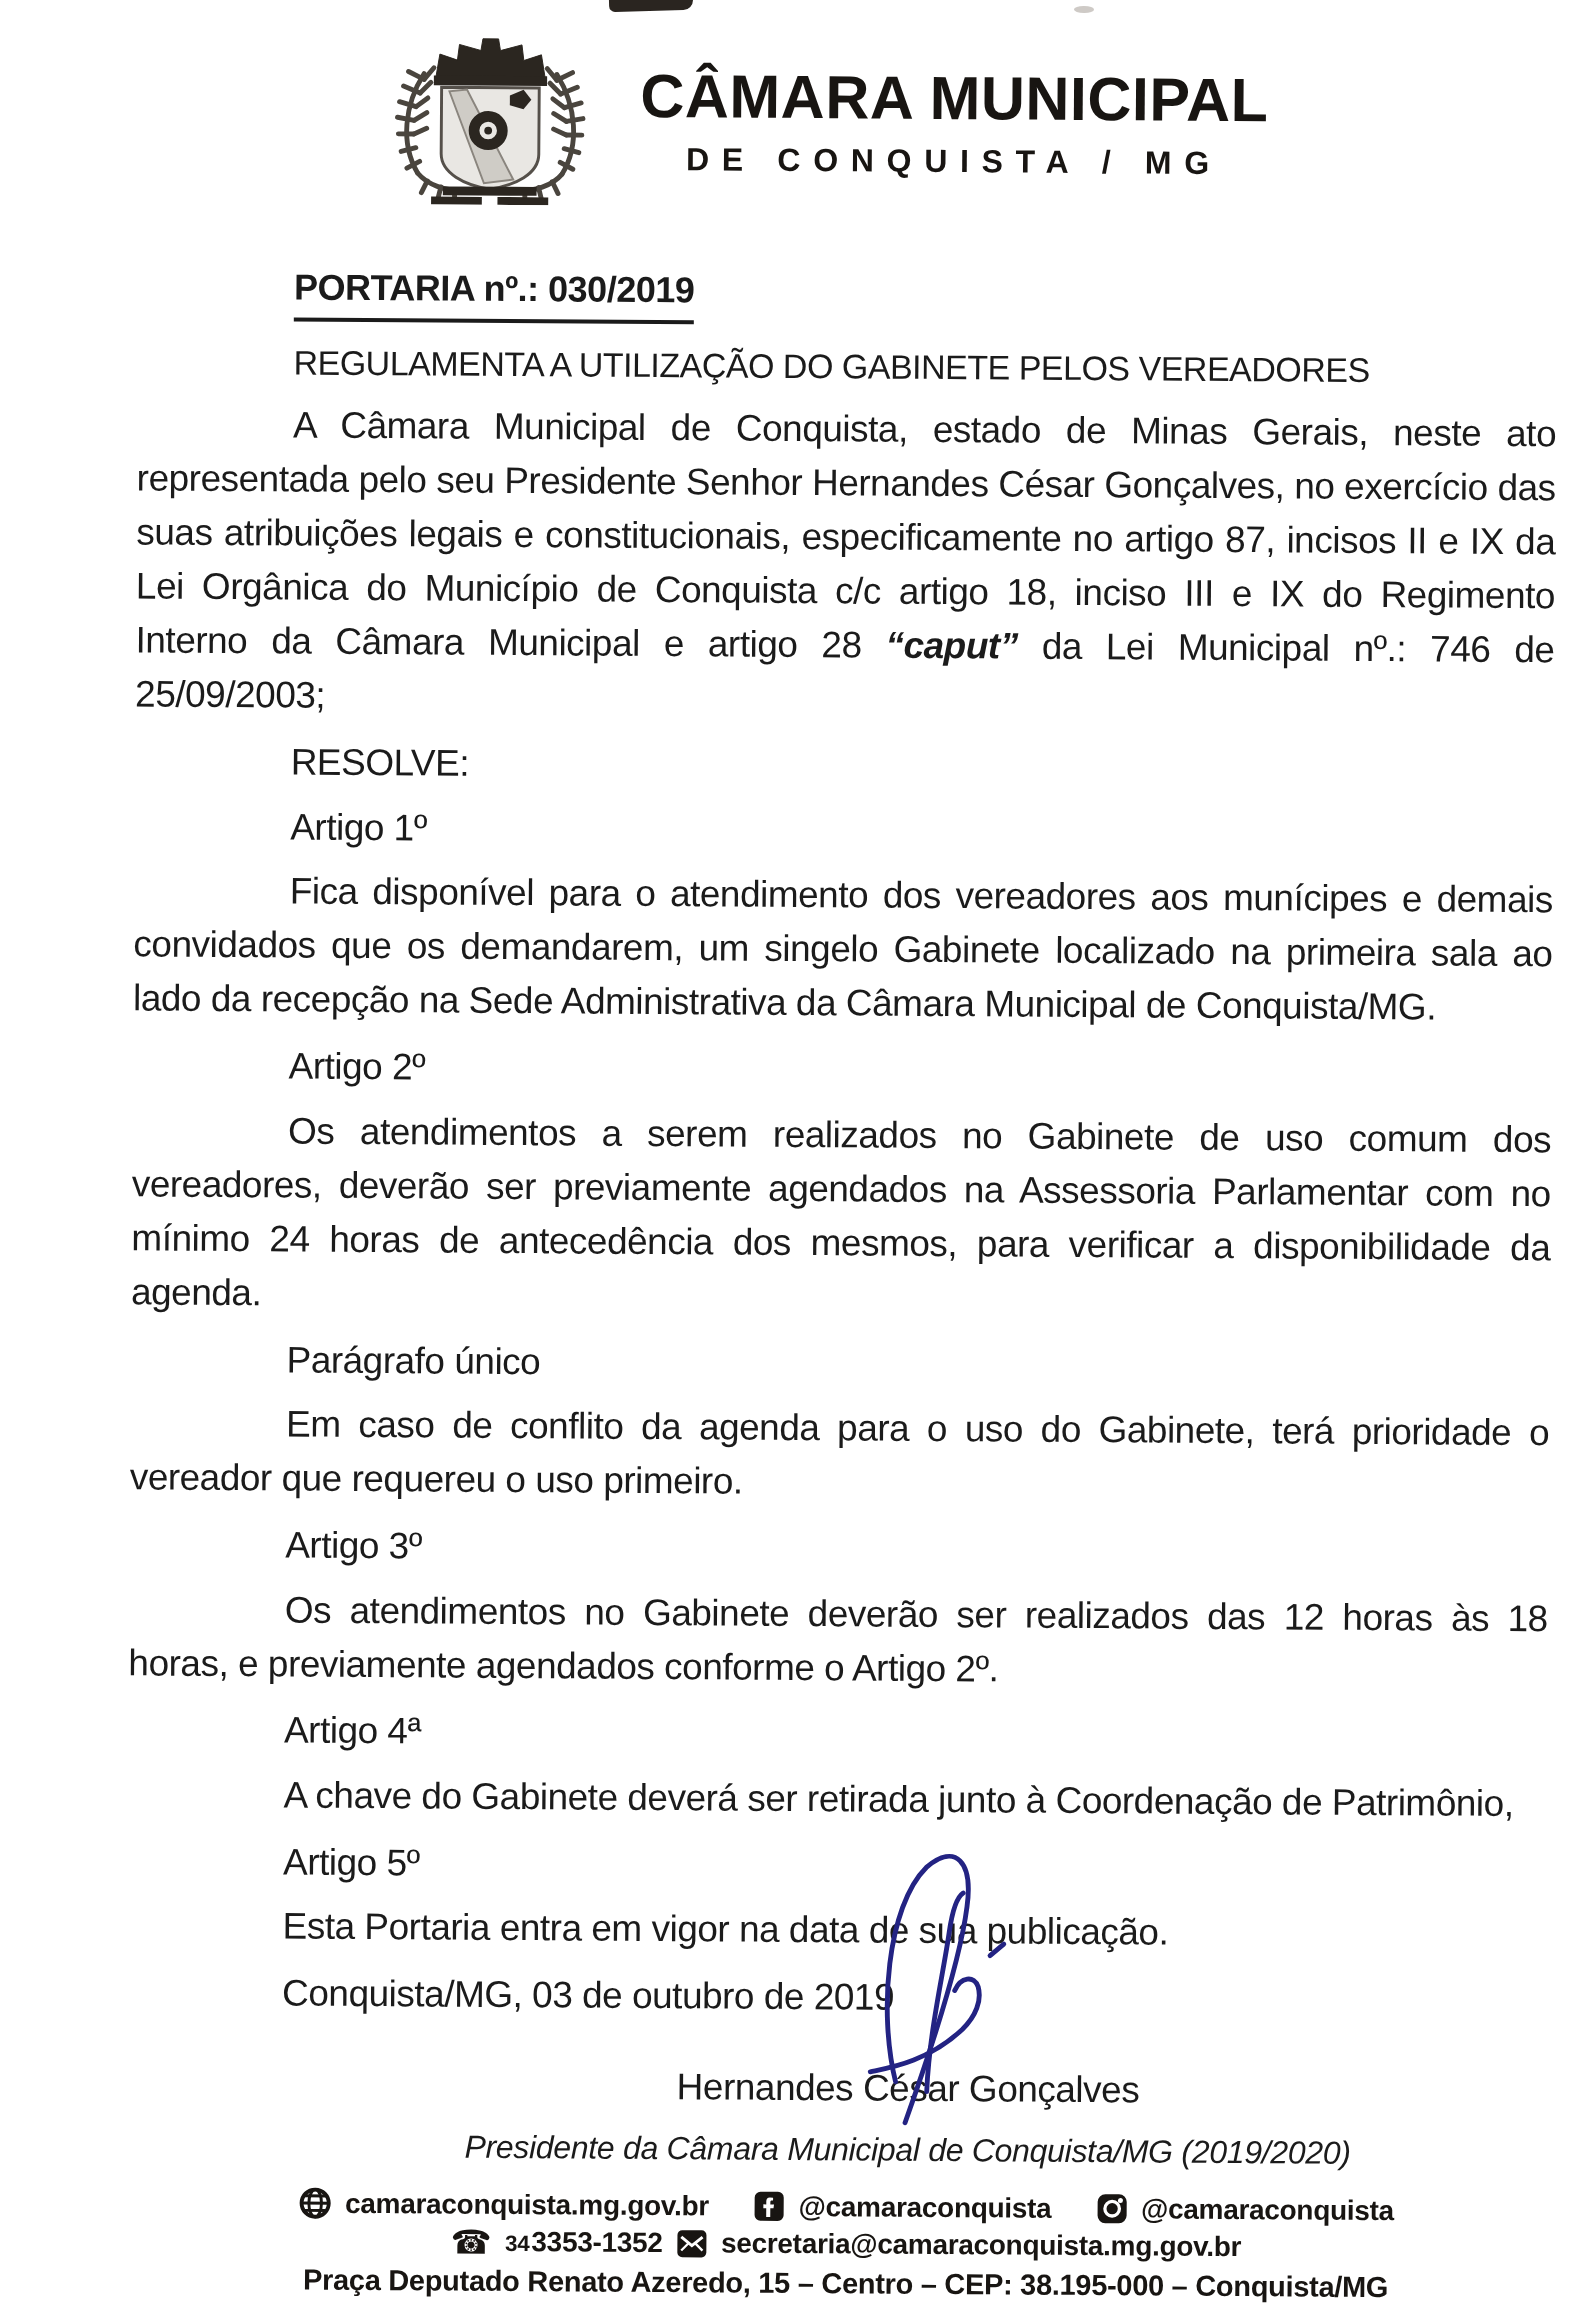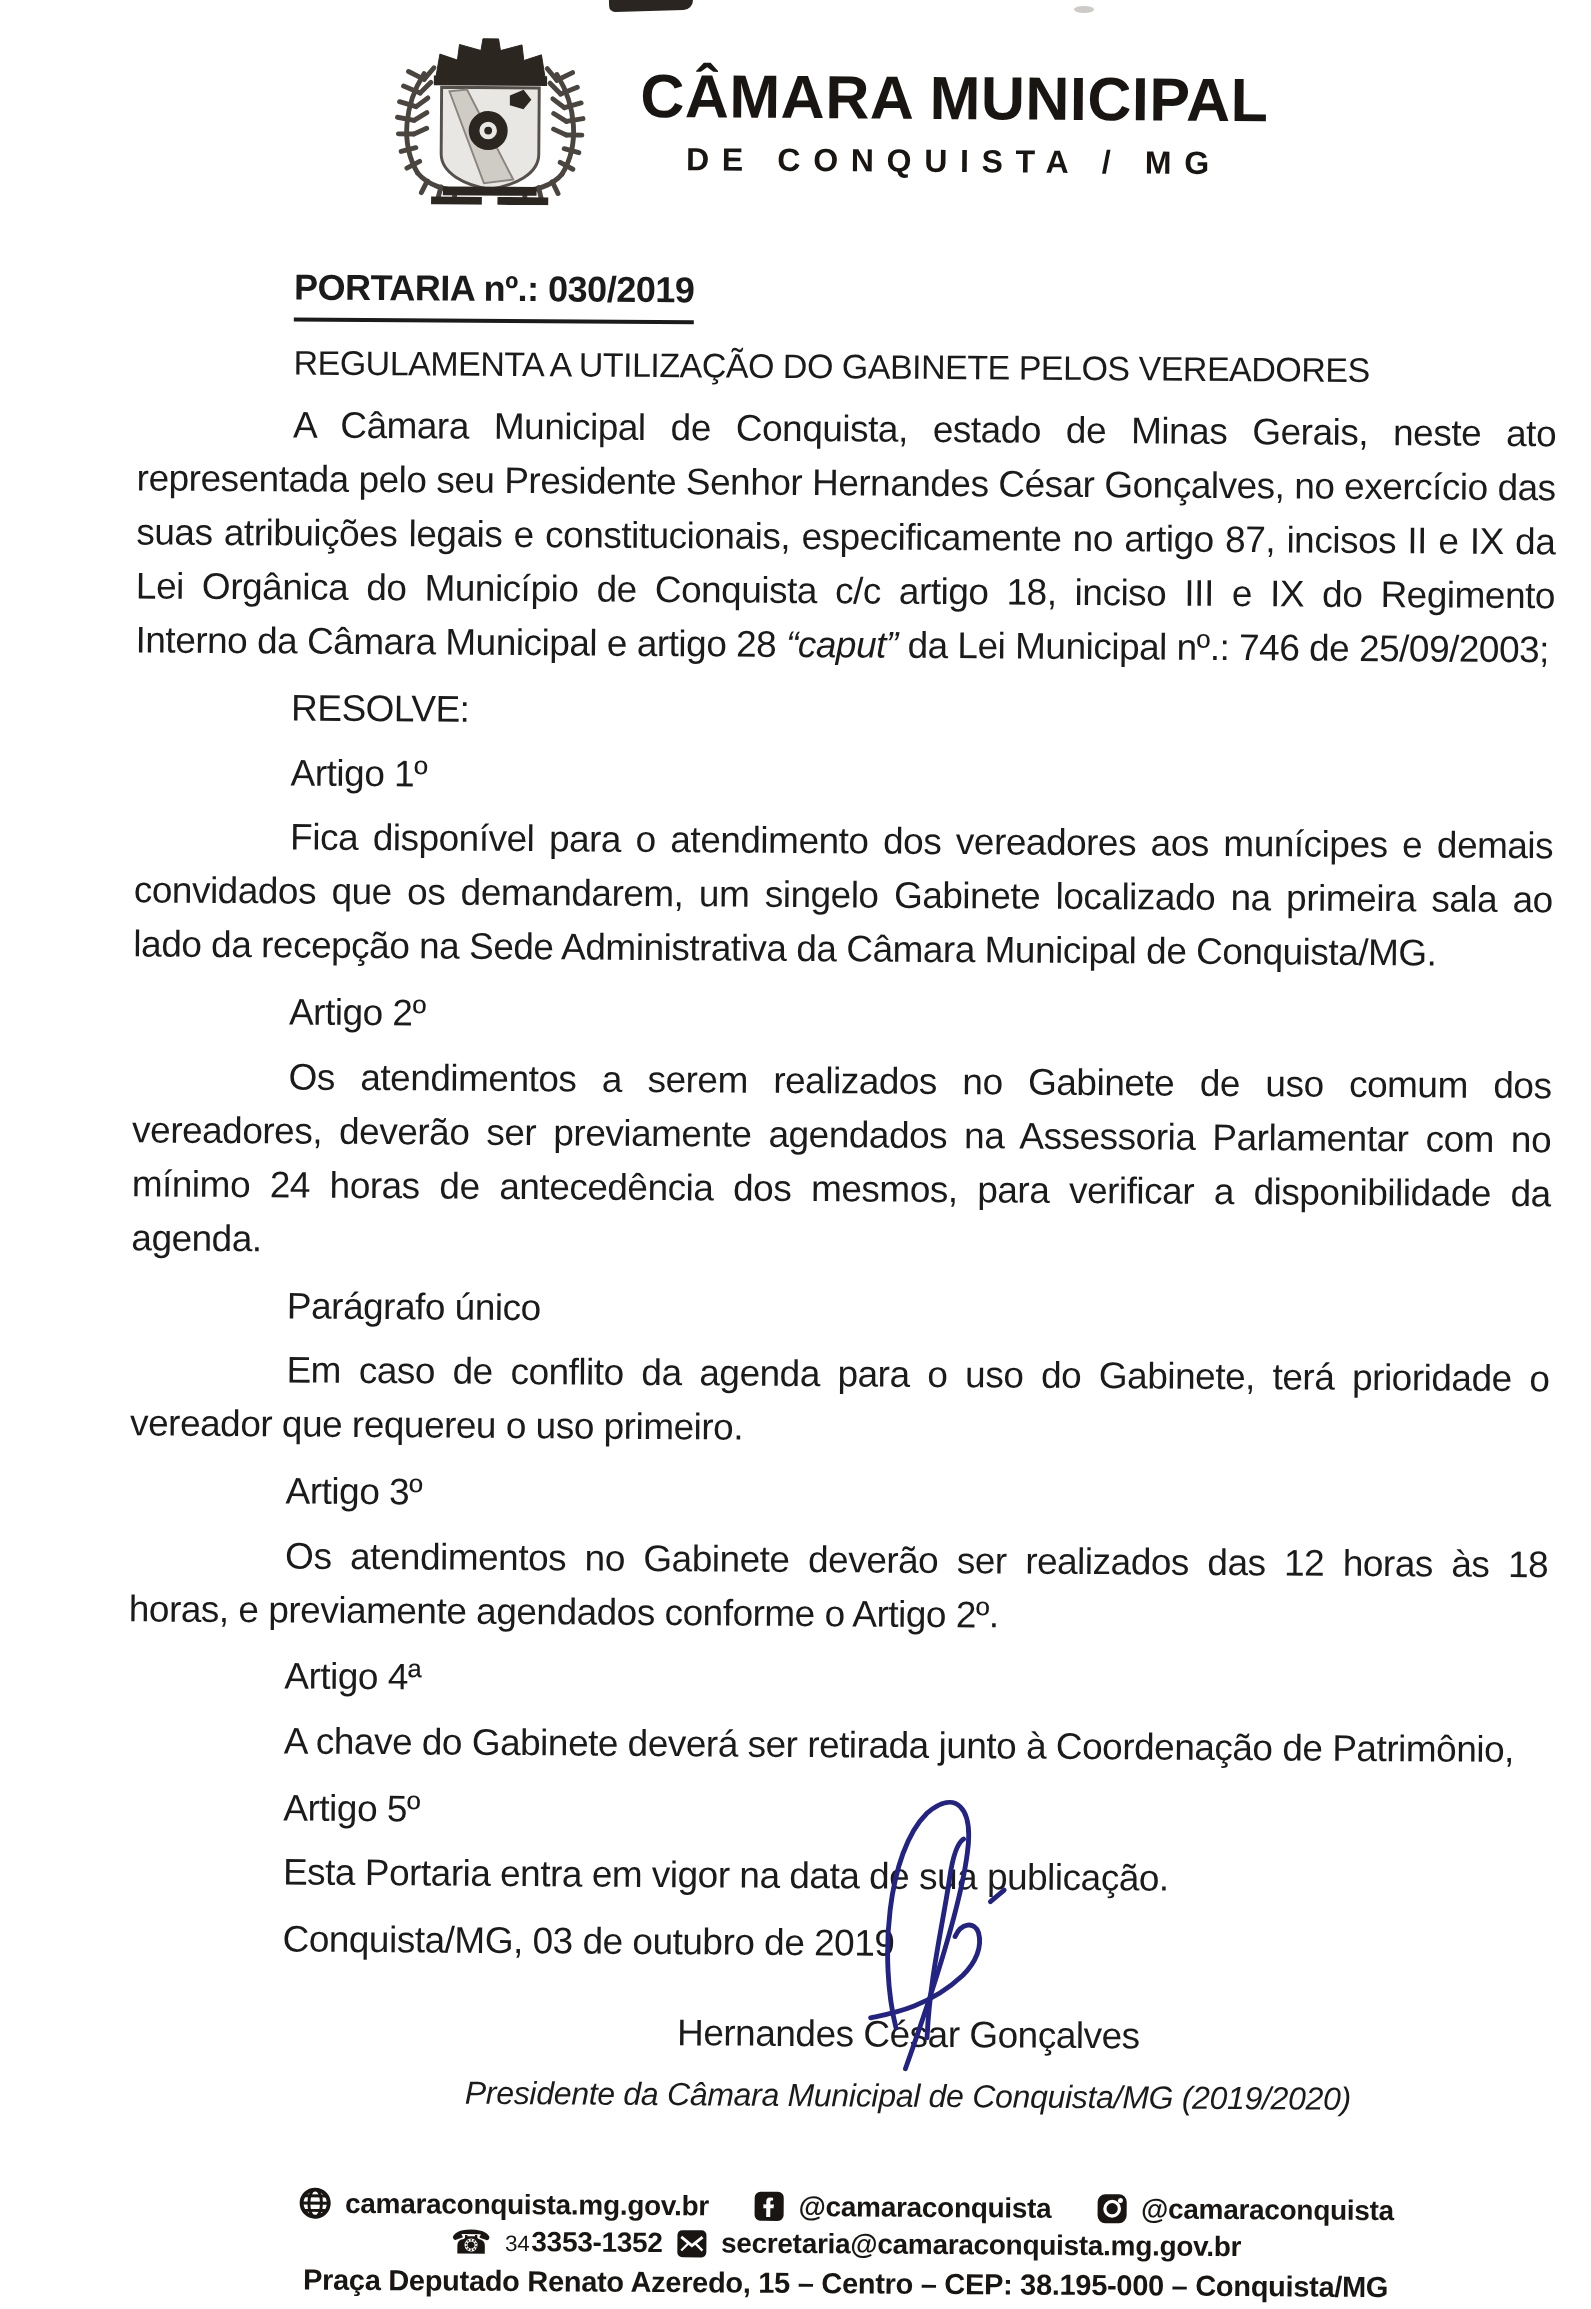--- a/index.html
+++ b/index.html
@@ -60,21 +60,21 @@
     margin:0 0 12.7px 0;
     text-align:justify;
     text-indent:156px;
   }
   p.nowrap{white-space:nowrap;text-align:left;}
   .art-heading{
     margin:0 0 10.7px 156px;
     font-weight:normal;font-size:37px;
   }
   .resolve{margin-top:2px;}
-  .caput{font-style:italic;}
+  .caput{font-style:italic;font-weight:bold;}
   .dateline{
     margin:49px 0 0 141px;
     text-indent:0;text-align:left;
   }
   
   .sig-block{
     position:relative;
     margin-top:37px;
     text-align:center;
     padding-left:146px;
@@ -104,21 +104,21 @@
   }
   .footer-line.l1{margin-bottom:4.9px;}
   .footer-line.l2{margin-bottom:5.9px;}
   .footer-line.l3{font-size:29px;}
   .icon{display:inline-flex;align-items:center;justify-content:center;flex:0 0 auto;}
   .icon svg{display:block;}
   .phone-glyph{
     font-family:"DejaVu Sans", sans-serif;
     font-size:33px;line-height:1;
   }
-  .phone-area{font-size:22.4px;font-weight:normal;margin-right:2px;}
+  .phone-area{font-size:22.4px;font-weight:bold;margin-right:2px;}
   .gap-lg{width:17.6px;display:inline-block;}
 </style>
 </head>
 <body>
 
 <div class="page">
 
   <div class="smudge"></div>
   <div class="smudge-2"></div>
 

